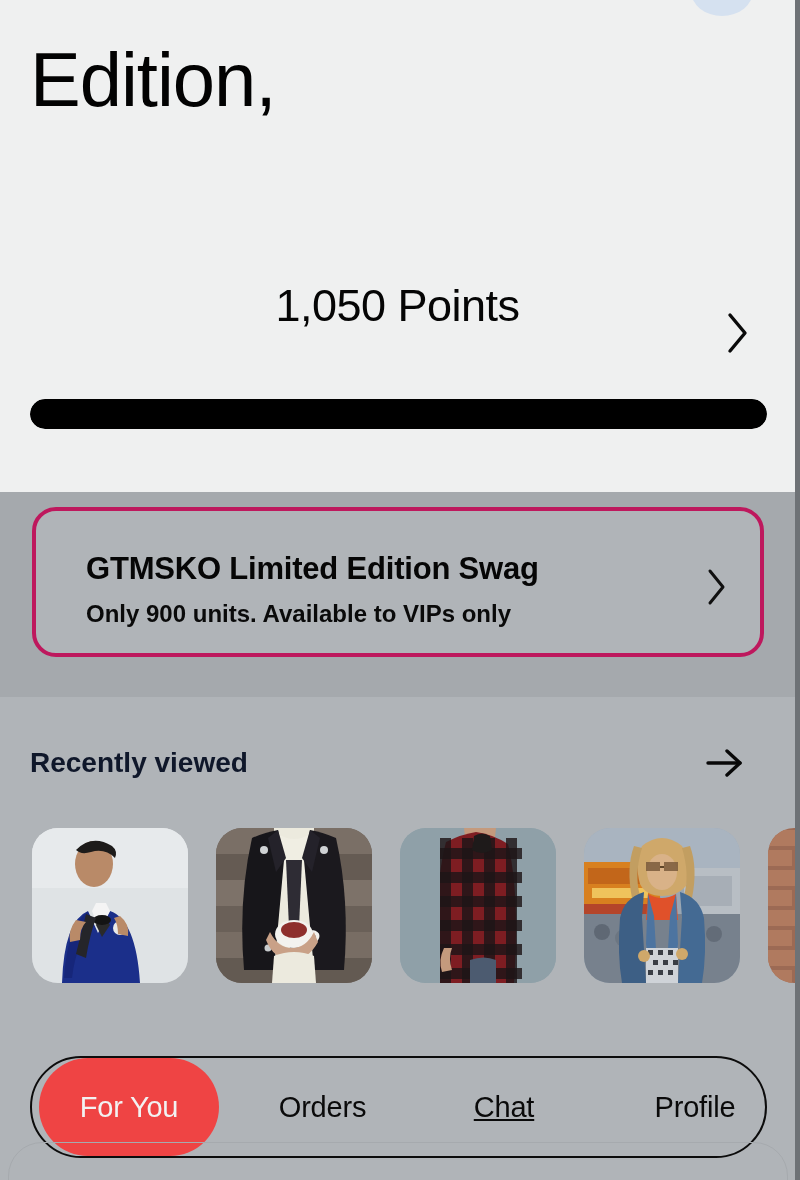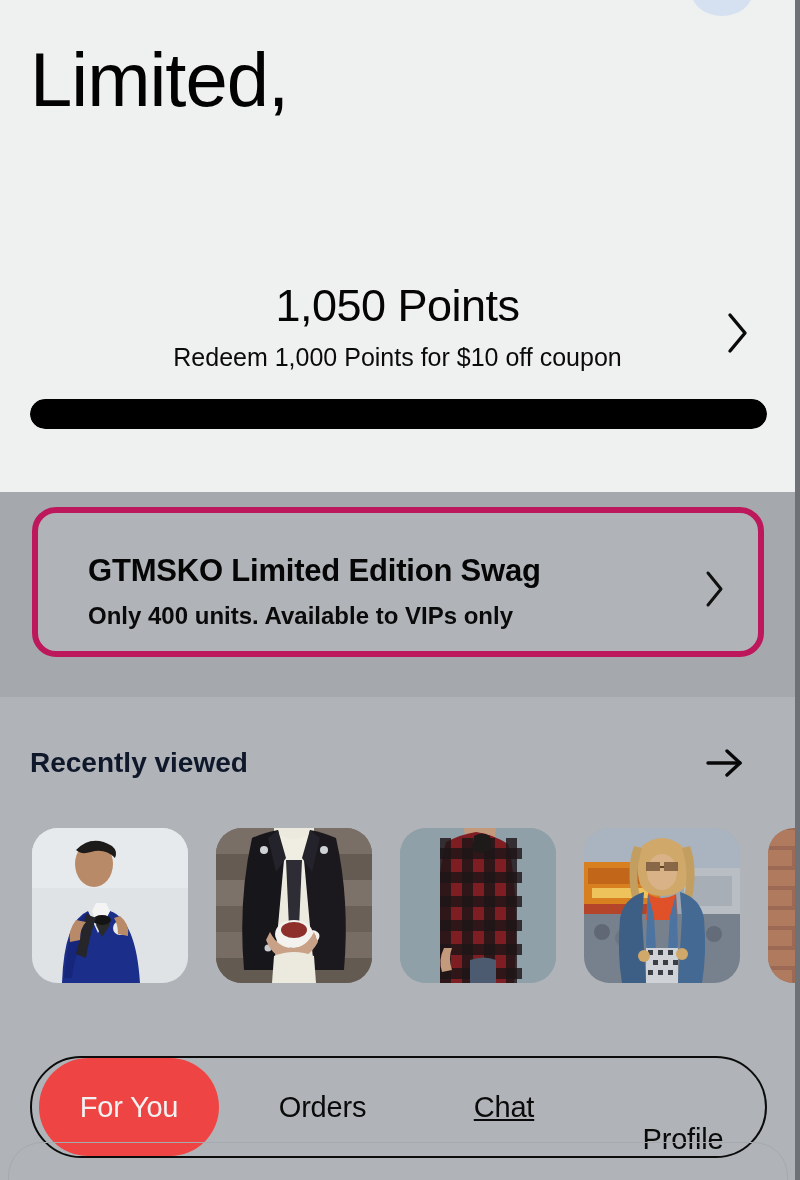--- a/index.html
+++ b/index.html
@@ -111,21 +111,21 @@
   }
 
   .promo-card {
     position: absolute;
     left: 32px;
     top: 15px;
     width: 732px;
     height: 150px;
     border-radius: 24px;
     background: #b0b4b8;
-    border: 6px solid #be185d;
+    border: 4px solid #be185d;
   }
 
   .promo-text {
     position: absolute;
     left: 50px;
     top: 40px;
     right: 80px;
   }
 
   .promo-title {
@@ -243,21 +243,21 @@
 
   .tab.active {
     background: #ef4444;
     border-radius: 51px;
     color: #f2f2f2;
   }
 
   .tab-0 { left: 7px;   width: 180px; }
   .tab-1 { left: 213px; width: 155px; }
   .tab-2 { left: 412px; width: 120px; text-decoration: underline; }
-  .tab-3 { left: 576px; width: 150px; align-items: flex-end; }
+  .tab-3 { left: 588px; width: 150px; }
 
   .sheet-hint {
     position: absolute;
     left: 8px;
     top: 1142px;
     width: 780px;
     height: 80px;
     border-radius: 34px;
     border: 1px solid #a6aaae;
     background: transparent;
@@ -274,43 +274,42 @@
 </style>
 </head>
 <body>
 
 <div id="app">
 
   <section class="hero">
 
     <div class="avatar-blob"></div>
 
-    <h1 class="welcome"><span>Limited,</span><br></h1>
+    <h1 class="welcome"><span>Edition,</span><br></h1>
 
     <div class="points-row">
       <div class="points-value">1,050 Points</div>
-      <div class="points-sub">Redeem 1,000 Points for $10 off coupon</div>
 
       <span class="points-chevron">
         <svg viewBox="0 0 26 44" fill="none" xmlns="http://www.w3.org/2000/svg">
           <path d="M5 4 L20 22 L5 40" stroke="currentColor" stroke-width="3.4" stroke-linecap="round" stroke-linejoin="round"></path>
         </svg>
       </span>
     </div>
 
     <div class="progress-track">
       <div class="progress-fill" id="progressFill" style="width: 100%;"></div>
     </div>
   </section>
 
   <section class="promo-band">
     <div class="promo-card">
       <div class="promo-text">
         <div class="promo-title">GTMSKO Limited Edition Swag</div>
-        <div class="promo-sub">Only 400 units. Available to VIPs only</div>
+        <div class="promo-sub">Only 900 units. Available to VIPs only</div>
       </div>
       <span class="promo-chevron">
         <svg viewBox="0 0 22 38" fill="none" xmlns="http://www.w3.org/2000/svg">
           <path d="M4 3 L17 19 L4 35" stroke="currentColor" stroke-width="3" stroke-linecap="round" stroke-linejoin="round"></path>
         </svg>
       </span>
     </div>
   </section>
 
   <section class="recent">

